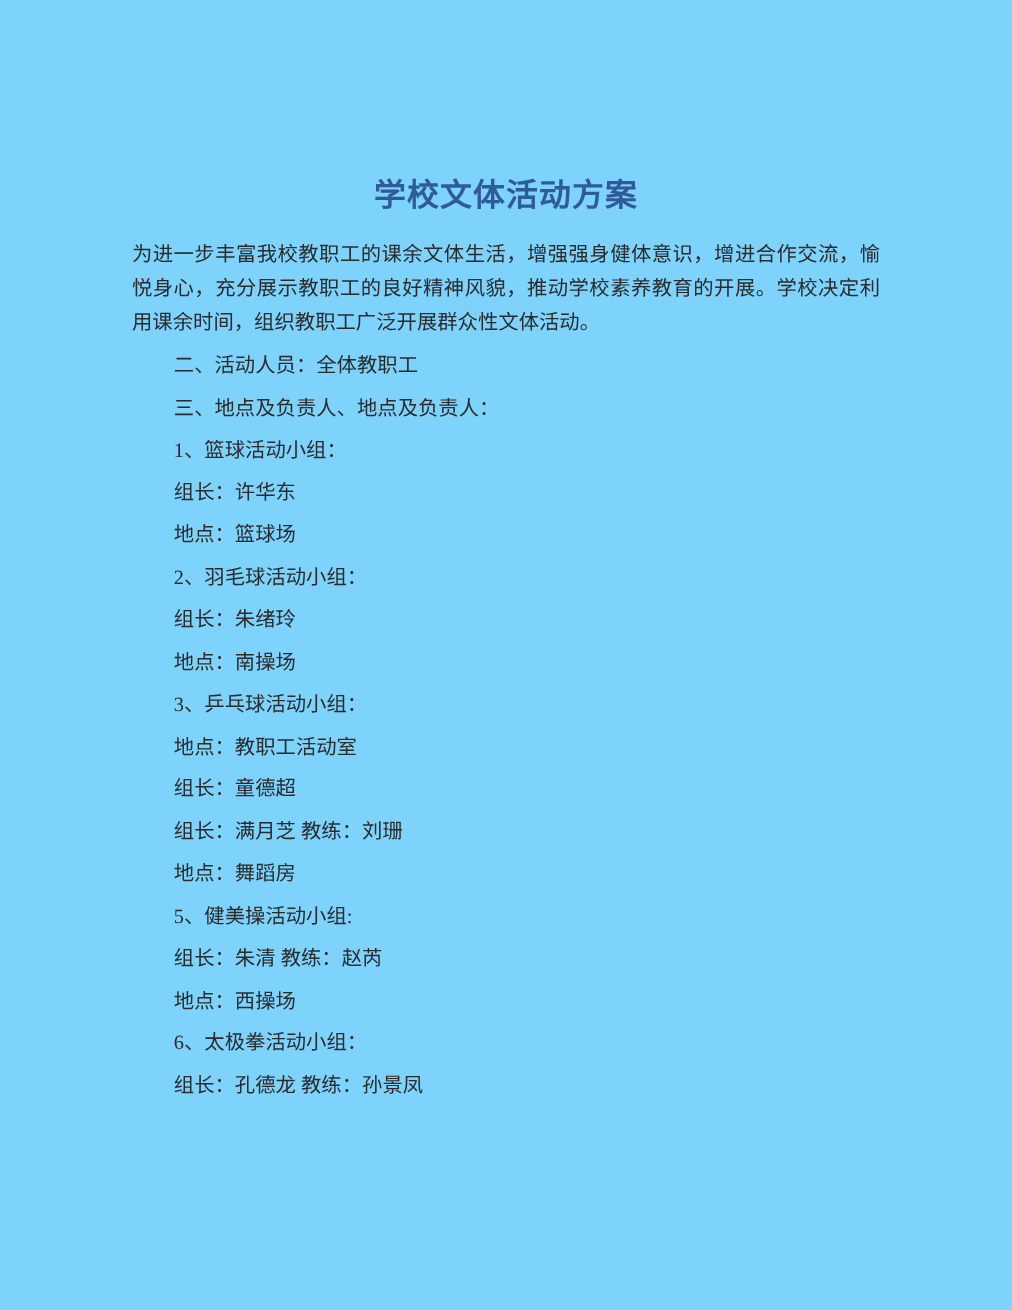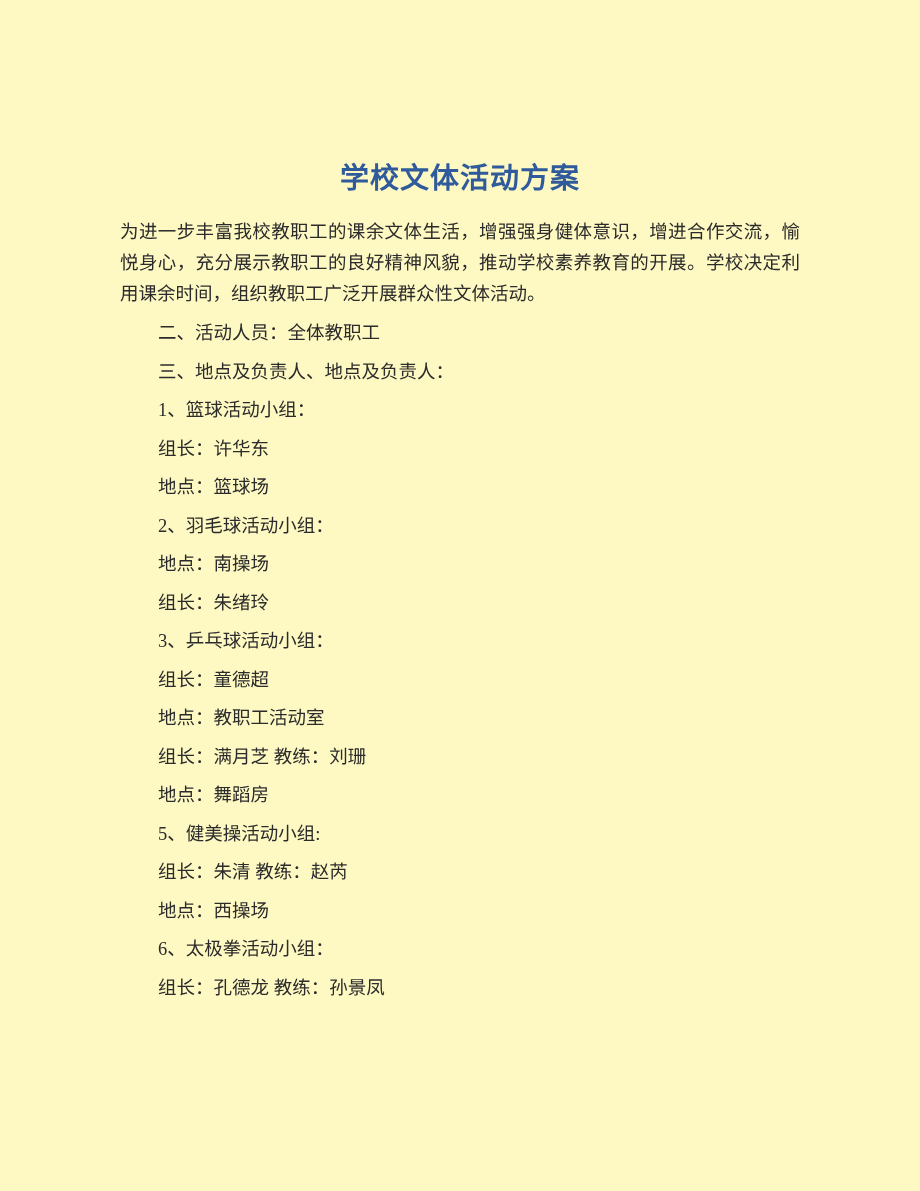--- a/index.html
+++ b/index.html
@@ -5,21 +5,21 @@
 <style>
   html, body {
     margin: 0;
     padding: 0;
     background: #ffffff;
   }
   .page {
     position: relative;
     width: 920px;
     height: 1191px;
-    background: #fef9c3;
+    background: #7dd3fc;
     overflow: hidden;
     font-family: "Liberation Serif", "DejaVu Serif", serif;
   }
   .doc-title {
     position: absolute;
     top: 140px;
     left: 0;
     width: 920px;
     text-align: center;
     font-size: 29px;
@@ -61,26 +61,26 @@
     <p class="intro">为进一步丰富我校教职工的课余文体生活，增强强身健体意识，增进合作交流，愉悦身心，充分展示教职工的良好精神风貌，推动学校素养教育的开展。学校决定利用课余时间，组织教职工广泛开展群众性文体活动。</p>
 
     <p class="indent">二、活动人员：全体教职工</p>
     <p class="indent">三、地点及负责人、地点及负责人：</p>
 
     <p class="indent">1、篮球活动小组：</p>
     <p class="indent">组长：许华东</p>
     <p class="indent">地点：篮球场</p>
 
     <p class="indent">2、羽毛球活动小组：</p>
+    <p class="indent">组长：朱绪玲</p>
     <p class="indent">地点：南操场</p>
-    <p class="indent">组长：朱绪玲</p>
 
     <p class="indent">3、乒乓球活动小组：</p>
+    <p class="indent">地点：教职工活动室</p>
     <p class="indent">组长：童德超</p>
-    <p class="indent">地点：教职工活动室</p>
 
     <p class="indent">组长：满月芝 教练：刘珊</p>
     <p class="indent">地点：舞蹈房</p>
 
     <p class="indent">5、健美操活动小组:</p>
     <p class="indent">组长：朱清 教练：赵芮</p>
     <p class="indent">地点：西操场</p>
 
     <p class="indent">6、太极拳活动小组：</p>
     <p class="indent">组长：孔德龙 教练：孙景凤</p>

